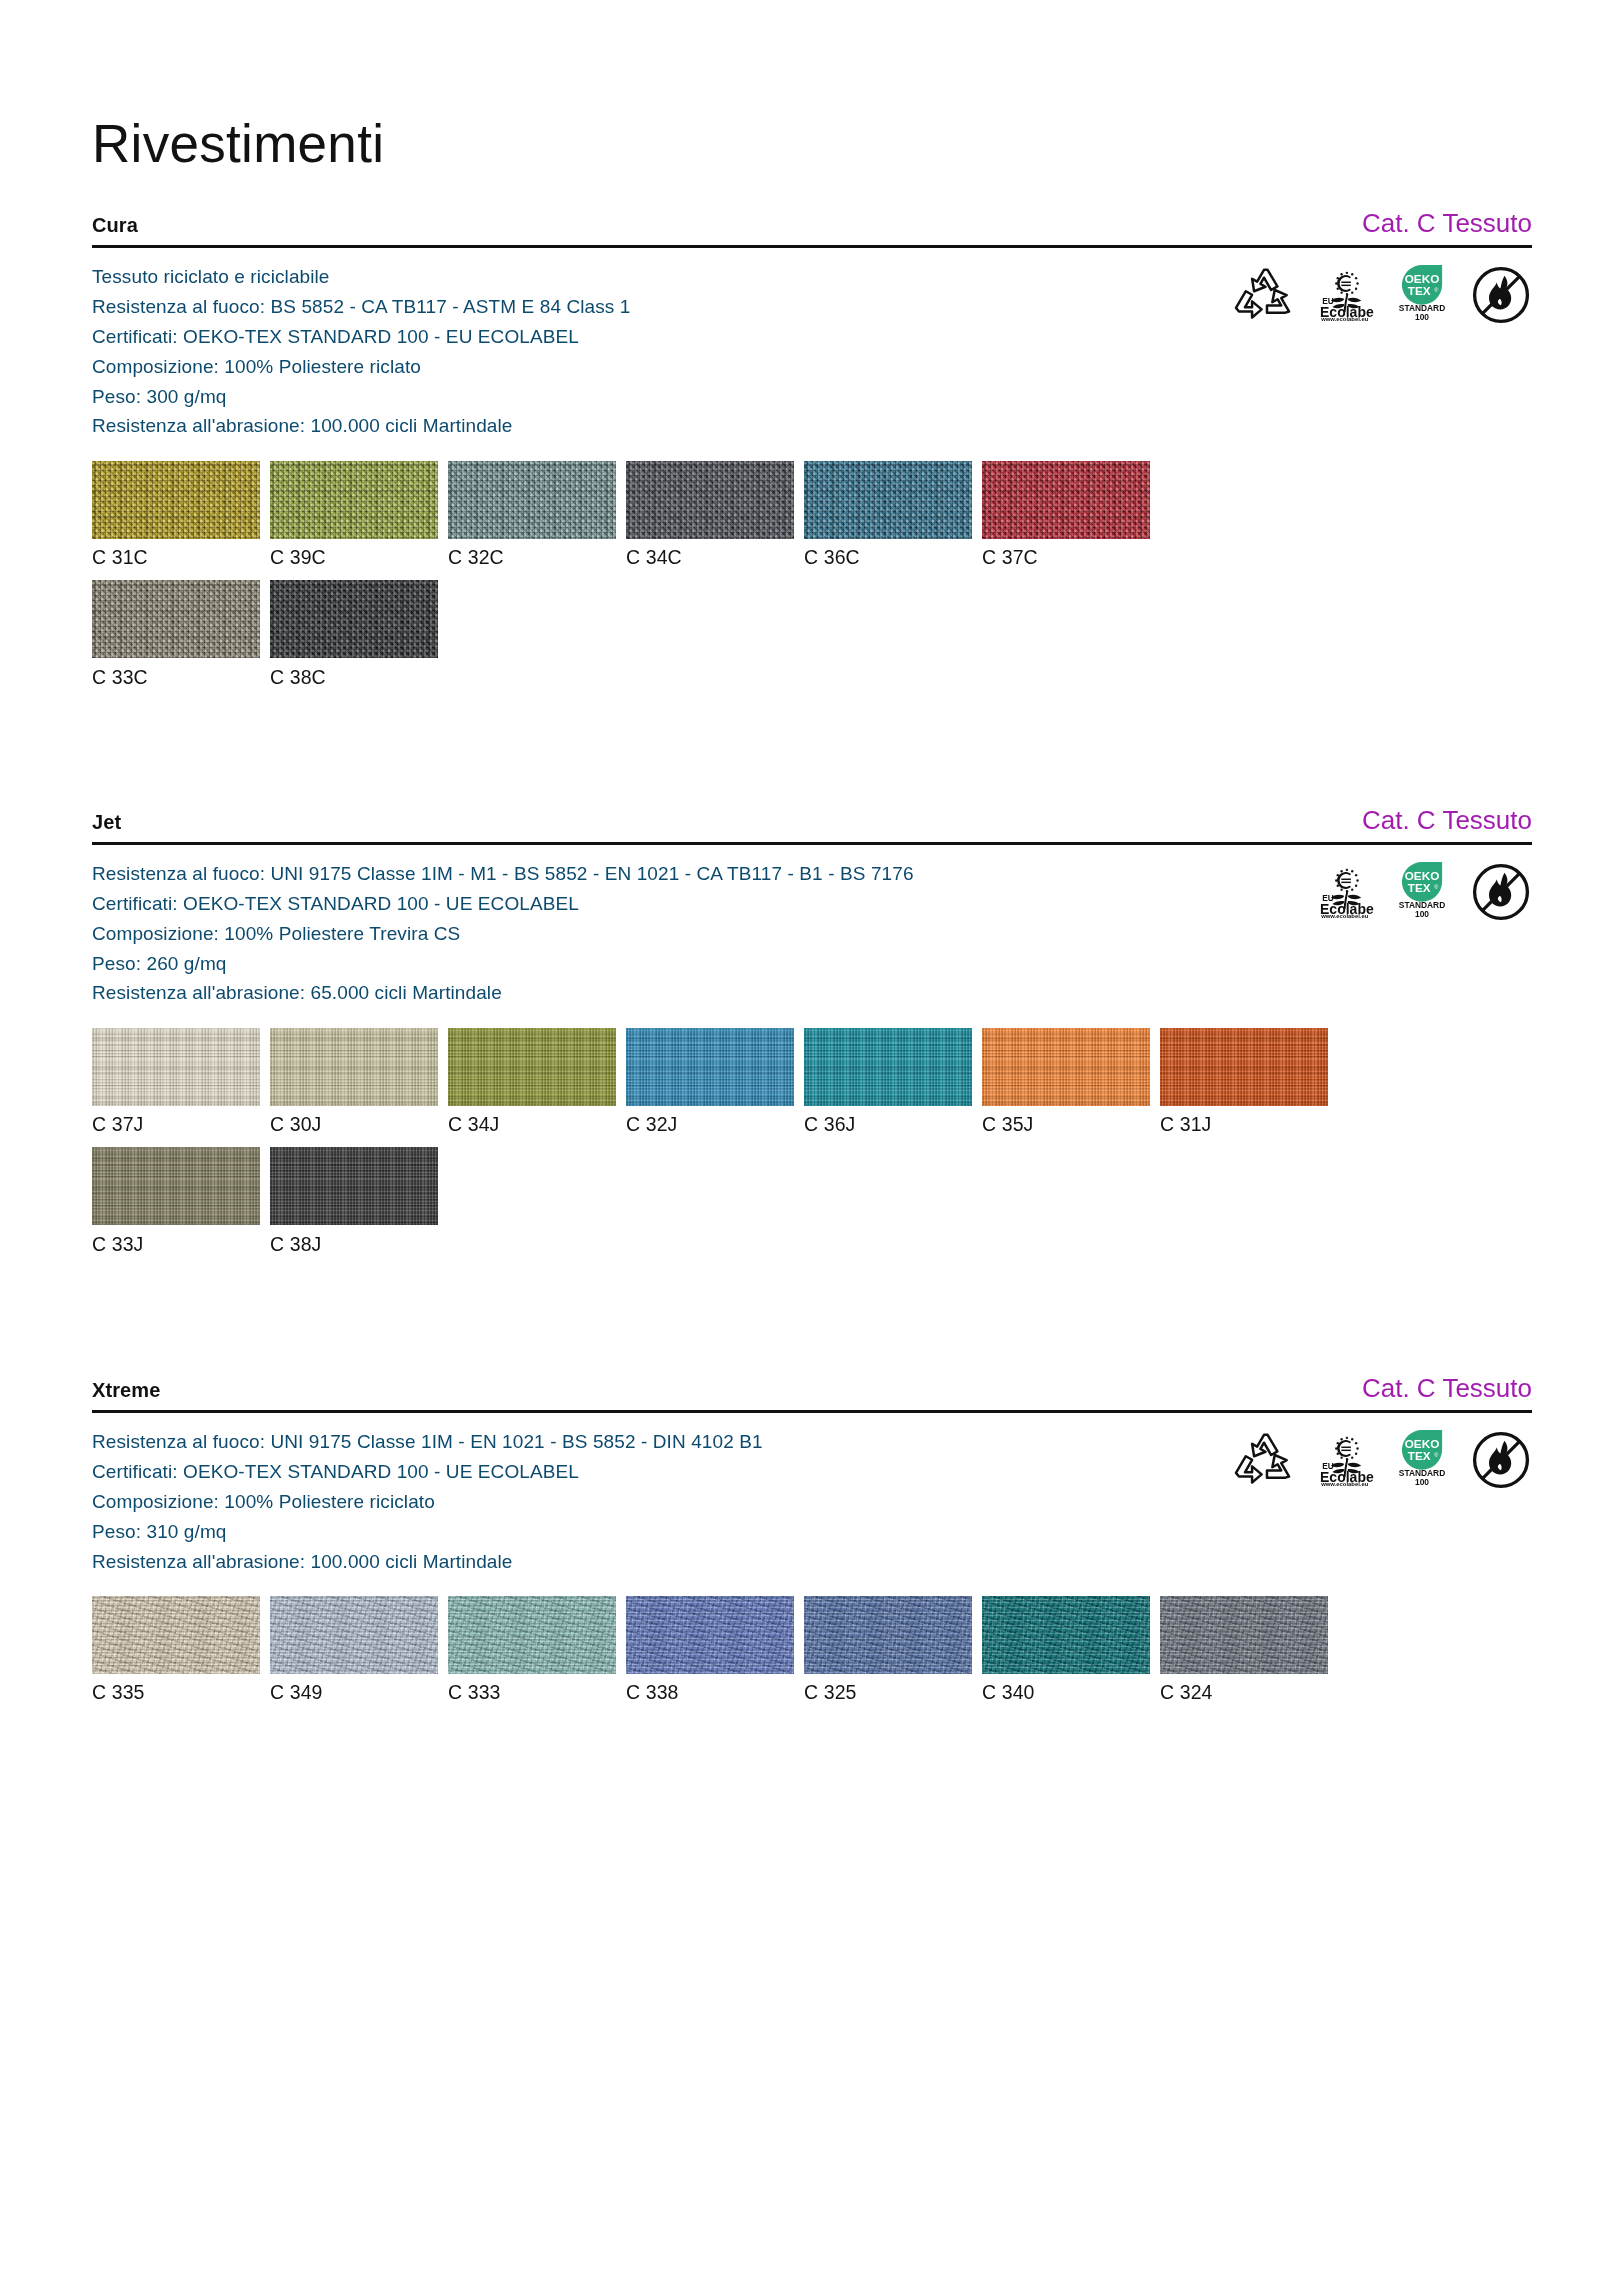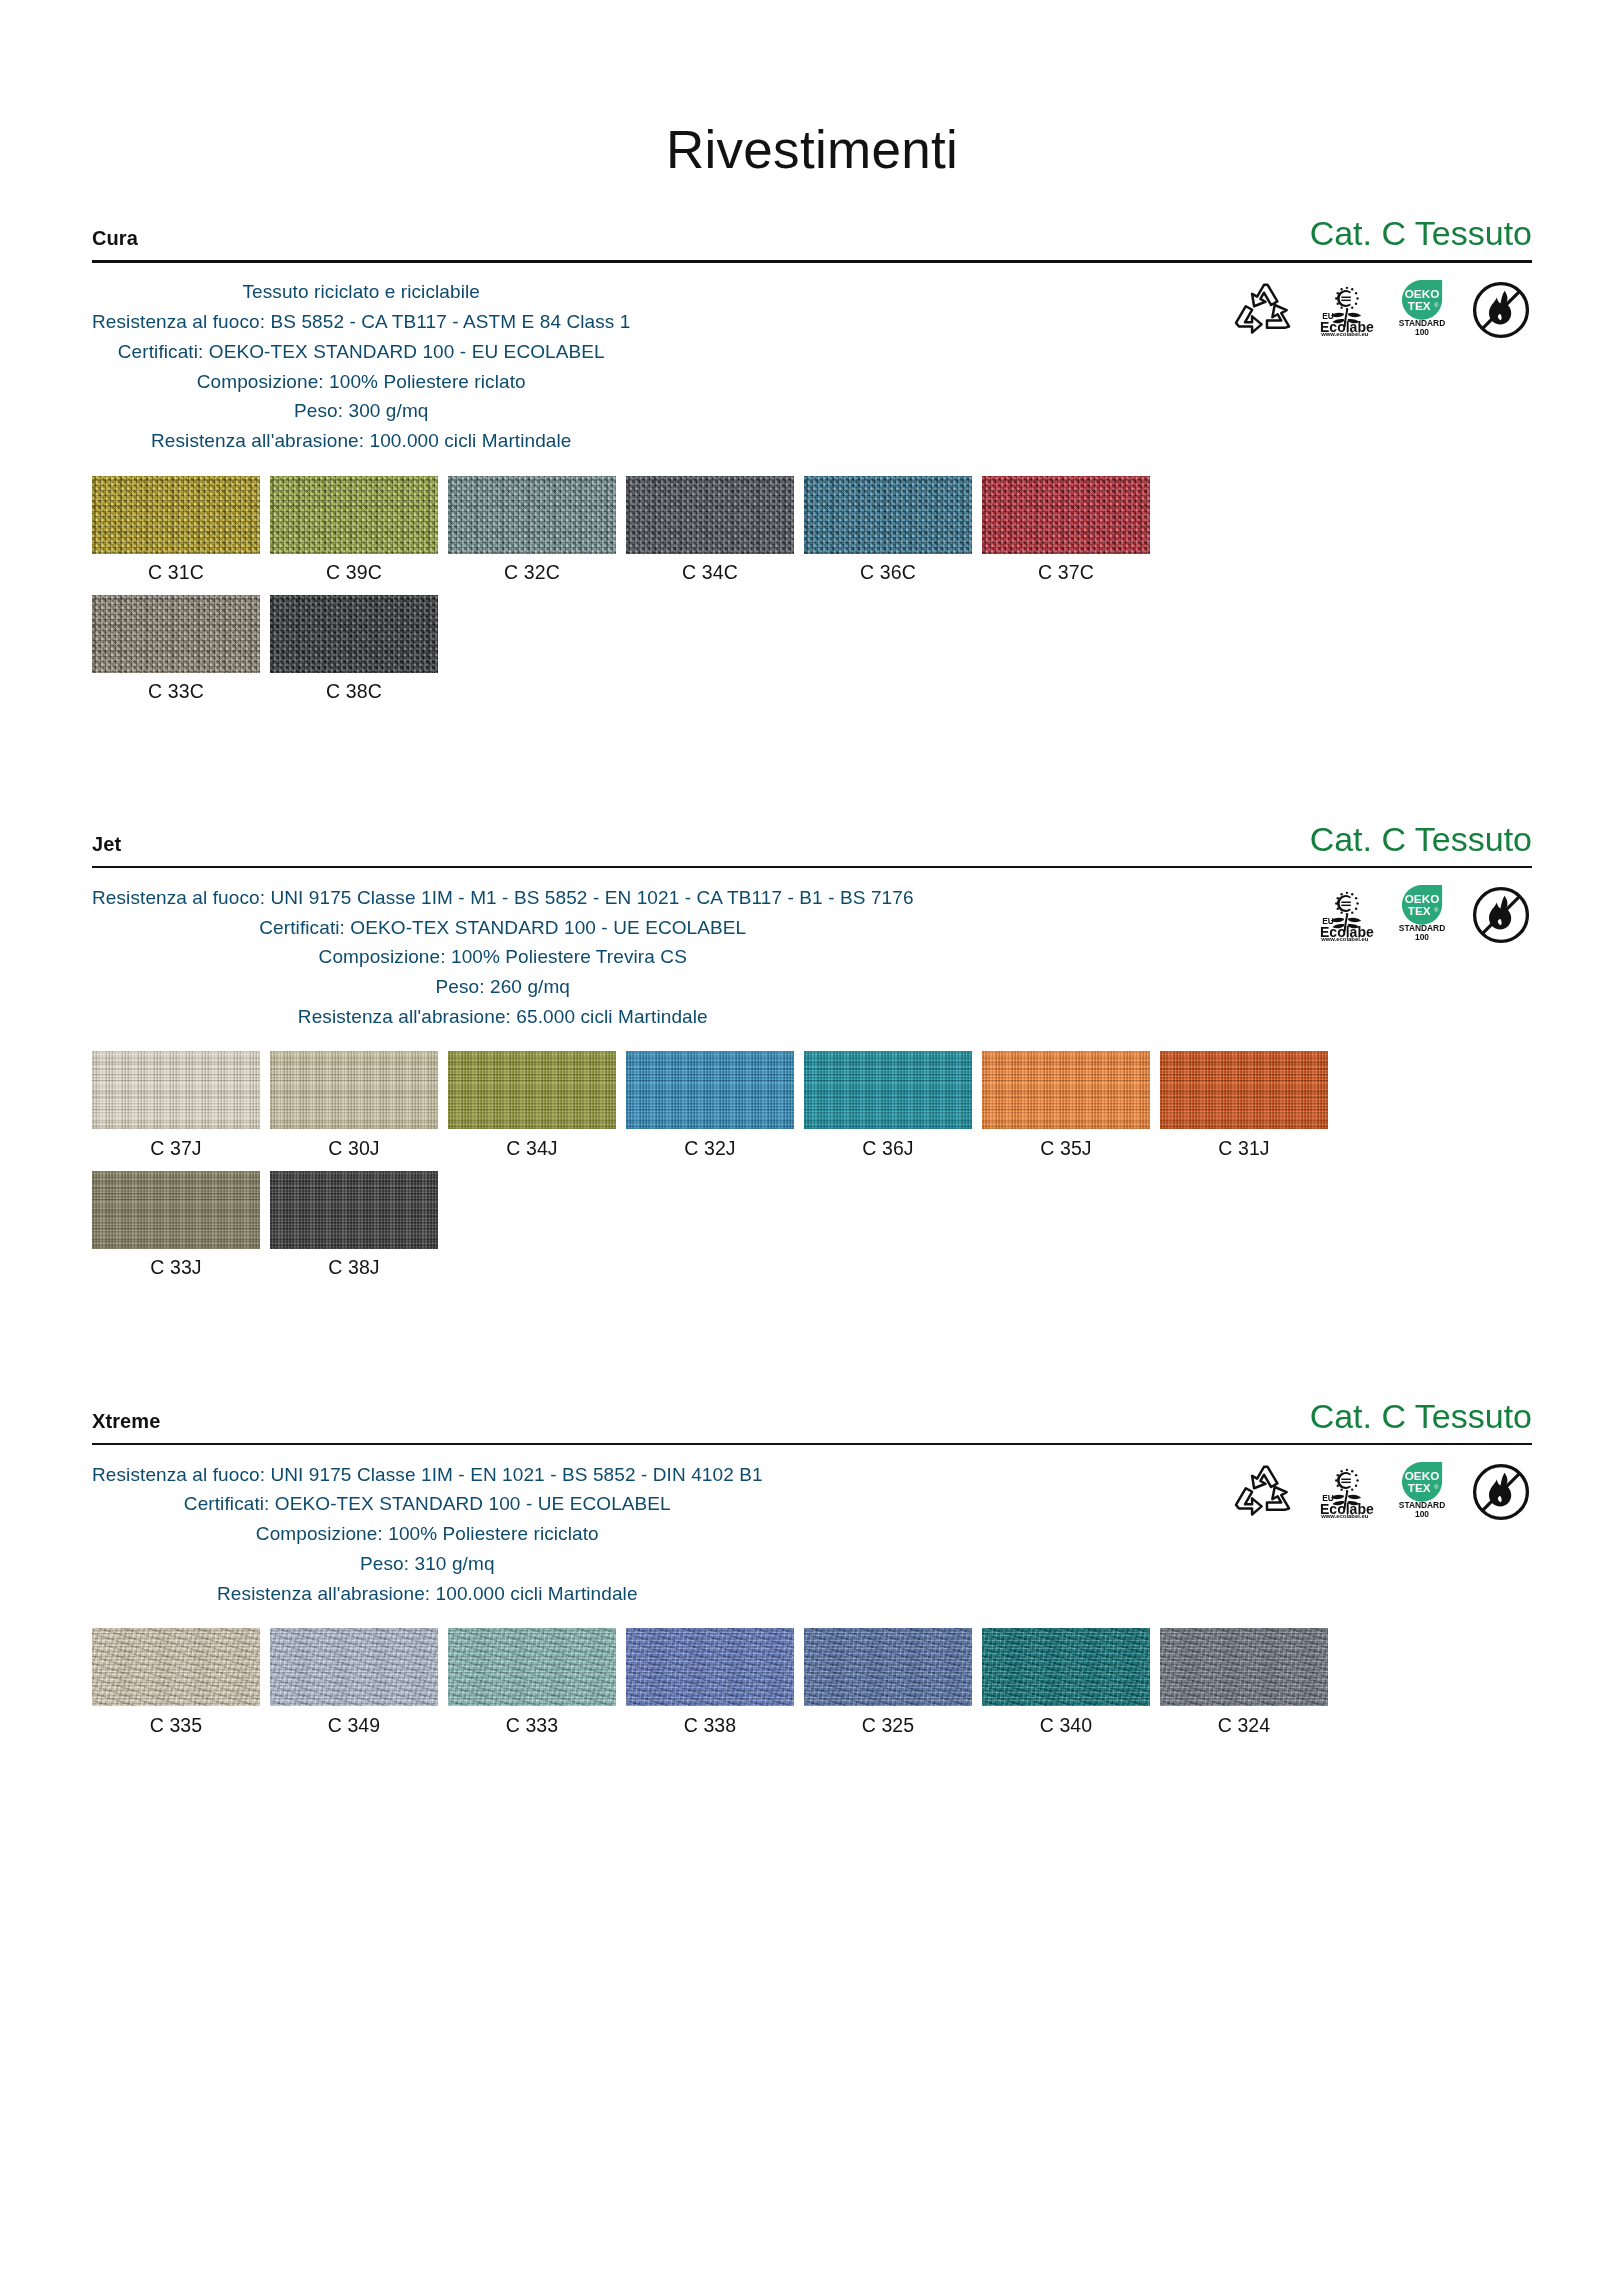--- a/index.html
+++ b/index.html
@@ -14,23 +14,22 @@
     font-family: "Liberation Sans", sans-serif;
     color: #111111;
     -webkit-font-smoothing: antialiased;
   }
 
   .page {
     position: relative;
     width: 1624px;
     height: 2295px;
     box-sizing: border-box;
-    padding: 16px 92px;
+    padding: 10px 92px;
     overflow: hidden;
-    text-align: center;
   }
 
   
   .doc-title {
     font-size: 53px;
     font-weight: 300;
     letter-spacing: 0.3px;
     color: #121212;
     margin: 0;
     padding-top: 107px;
@@ -52,23 +51,23 @@
     padding-bottom: 7.8px;
   }
   .section-name {
     font-size: 20px;
     font-weight: 700;
     letter-spacing: 0.1px;
     color: #111111;
     line-height: 1.1;
   }
   .section-cat {
-    font-size: 34px;
+    font-size: 26px;
     font-weight: 400;
-    color: #15803d;
+    color: #a21caf;
     line-height: 1.1;
   }
   .rule {
     height: 2.6px;
     background: #111111;
     width: 100%;
   }
 
   
   .spec-wrap {

